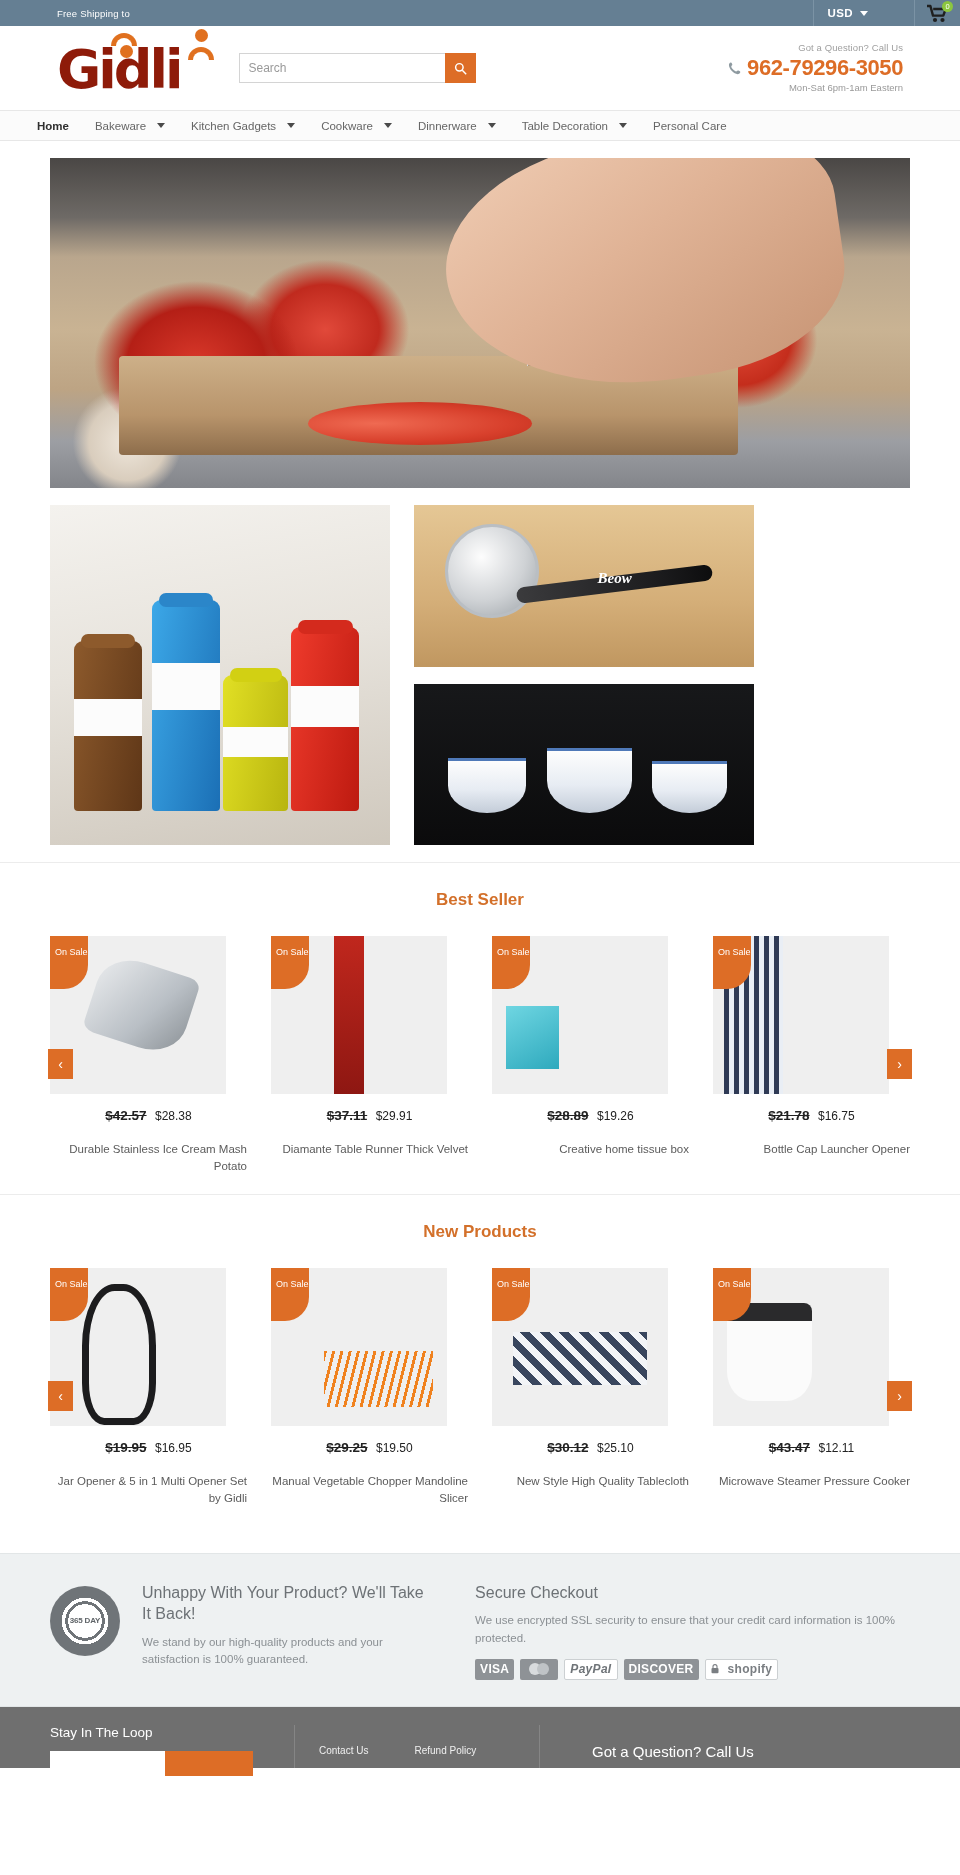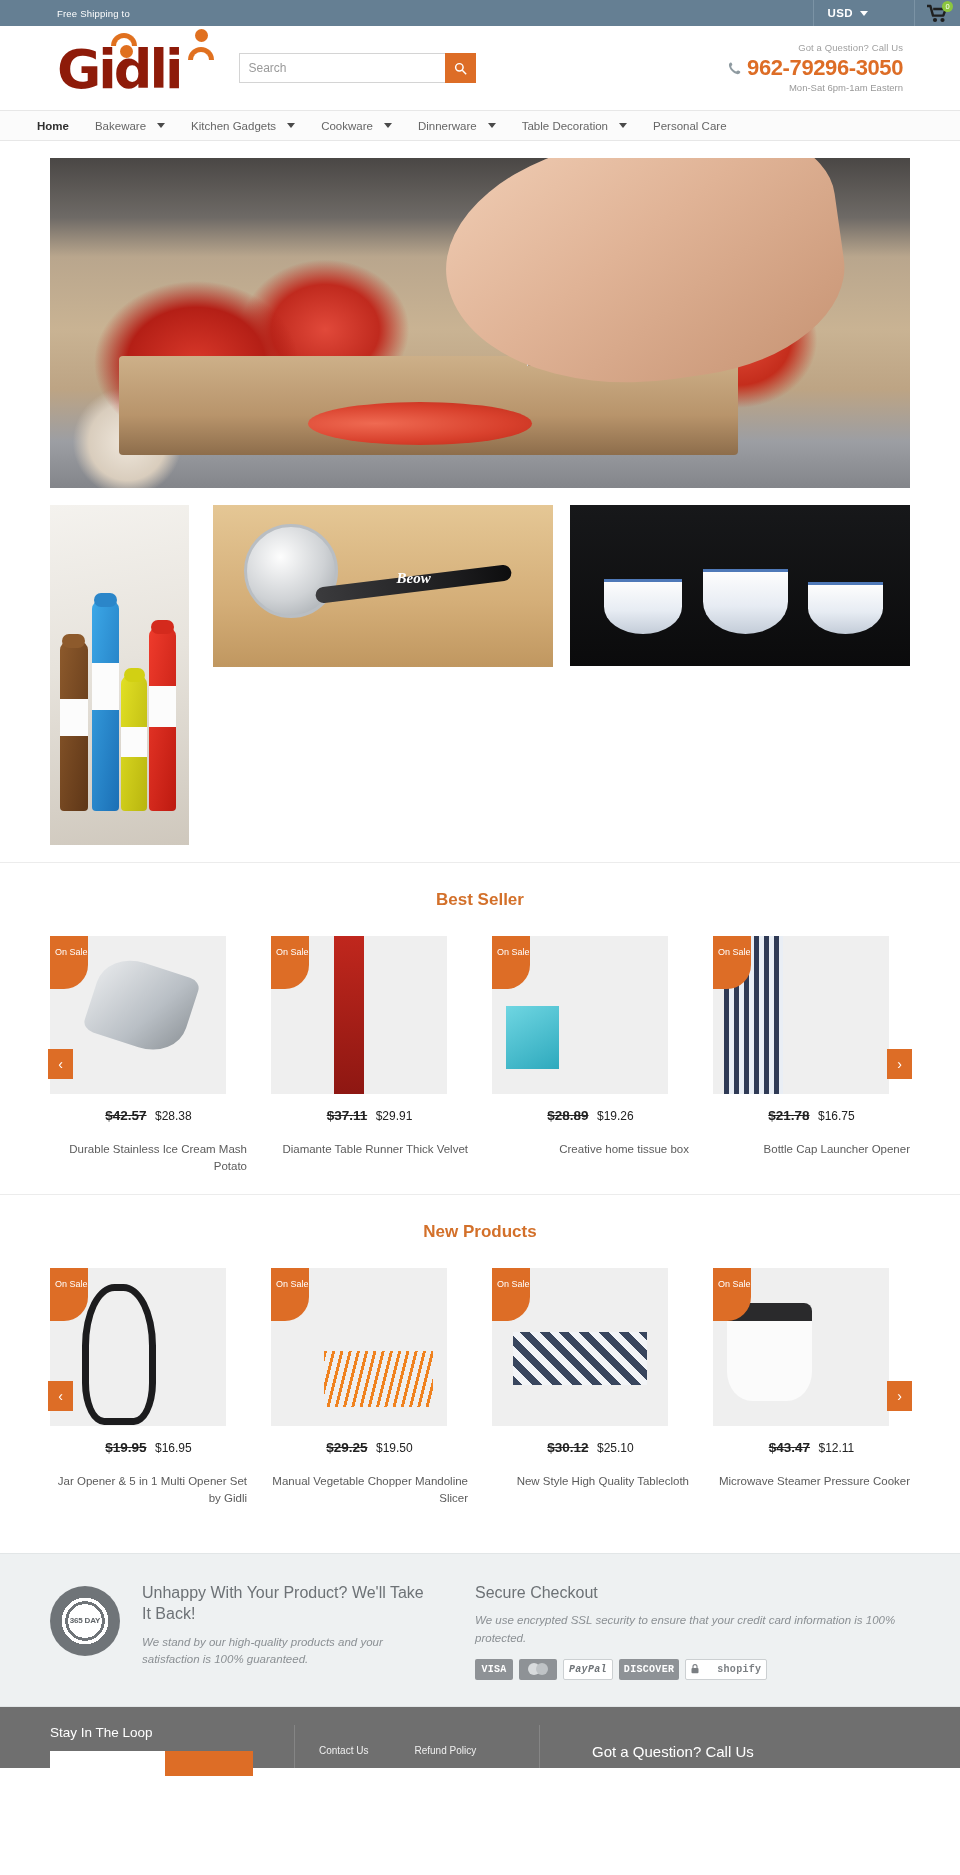--- a/index.html
+++ b/index.html
@@ -208,21 +208,21 @@
     position: relative; overflow: hidden;
   }
   .jar { position:absolute; bottom: 10%; border-radius: 9px 9px 4px 4px; }
   .jar .lid { position:absolute; left:10%; top:-7px; width:80%; height:14px; border-radius:7px; }
   .j1 { left: 7%; width: 20%; height: 50%; background: linear-gradient(100deg,#8d5a2c,#5e3617); }
   .j2 { left: 30%; width: 20%; height: 62%; background: linear-gradient(100deg,#3ca8e8,#1b6fb5); }
   .j3 { left: 51%; width: 19%; height: 40%; background: linear-gradient(100deg,#e2e024,#b8b50f); }
   .j4 { left: 71%; width: 20%; height: 54%; background: linear-gradient(100deg,#ef3b2c,#bd1a10); }
   .jarband { position:absolute; left:0; width:100%; height:22%; background:#fcfcfc; }
 
-  .bright { display: flex; flex-direction: row; gap: 17px; }
+  .bright { display: flex; flex-direction: column; gap: 17px; }
   .btop {
     width: 340px; height: 162px;
     background: linear-gradient(180deg,#e5c795 0%, #d4ae78 60%, #c09760 100%);
     position: relative; overflow: hidden;
   }
   .btop .wheel {
     position:absolute; left: 9%; top: 12%;
     width: 94px; height: 94px; border-radius: 50%;
     background: radial-gradient(circle at 38% 34%, #fdfdfd 0%, #cfd2d5 55%, #9aa0a5 100%);
     border: 3px solid #b9bec3;
@@ -357,35 +357,34 @@
     border-radius: 50%;
     background: radial-gradient(circle at 50% 50%, #ffffff 0 34%, #6f7478 34% 40%, #ffffff 40% 47%, #6f7478 47% 100%);
     position: relative;
     display:flex; align-items:center; justify-content:center;
   }
   .seal span { font-size: 8px; font-weight: bold; color: #5f6468; letter-spacing: -.2px; }
   .trust h3 {
     font-size: 16px; font-weight: normal; color: #6d7276;
     line-height: 1.35; margin-bottom: 9px;
   }
-  .trust p { font-size: 11.5px; color: #8b9094; line-height: 1.5; font-style: italic; }
+  .trust p { font-size: 11.5px; color: #8b9094; line-height: 1.5; }
   .trust-right { margin-left: 40px; }
   .trust-right h3 { font-size: 16px; }
   .paybadges { display: flex; gap: 6px; margin-top: 12px; }
   .paybadge {
     height: 21px; min-width: 38px;
     background: #8e9296;
     border-radius: 2px;
-    color: #fff; font-size: 10px; font-weight: bold;
+    color: #fff; font-size: 12px; font-weight: bold;
     display: flex; align-items: center; justify-content: center;
     letter-spacing: .3px;
     padding: 0 5px;
-    font-family: Liberation Mono, monospace;
-  }
-  .paybadge.shopify { background: #fff; border: 1px solid #ccd0d2; color: #7a7e82; gap:18px; }
+  }
+  .paybadge.shopify { background: #fff; border: 1px solid #ccd0d2; color: #7a7e82; gap:9px; }
 
   
   .footer {
     background: #6f6f6f;
     color: #fff;
     padding: 18px 50px 0 50px;
     display: flex;
     height: 62px;
     border-top: 1px solid #e2e6e7;
   }

